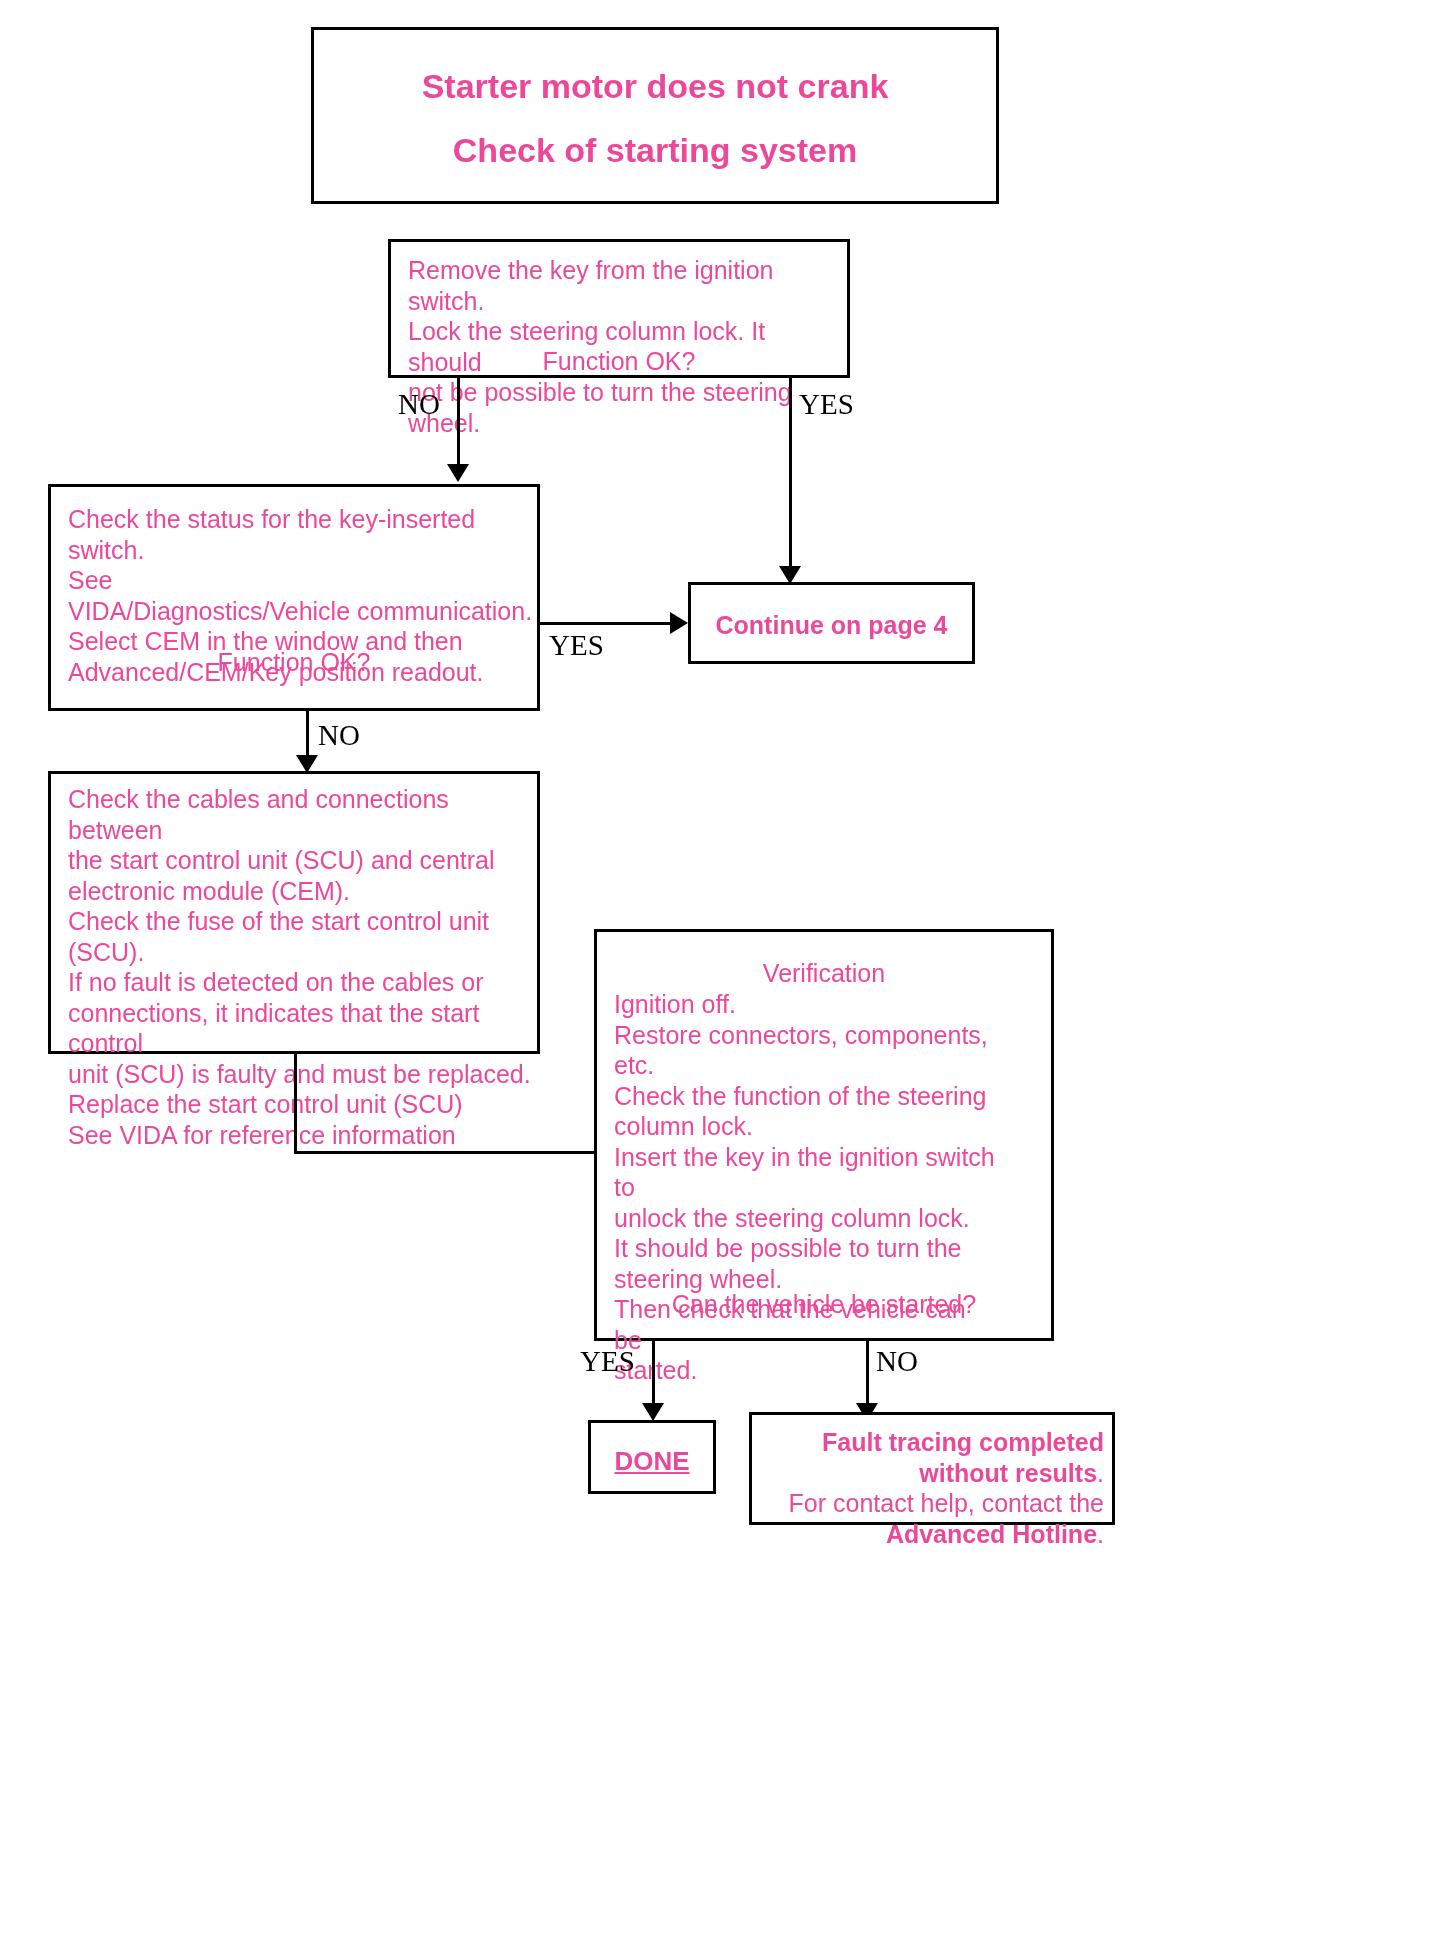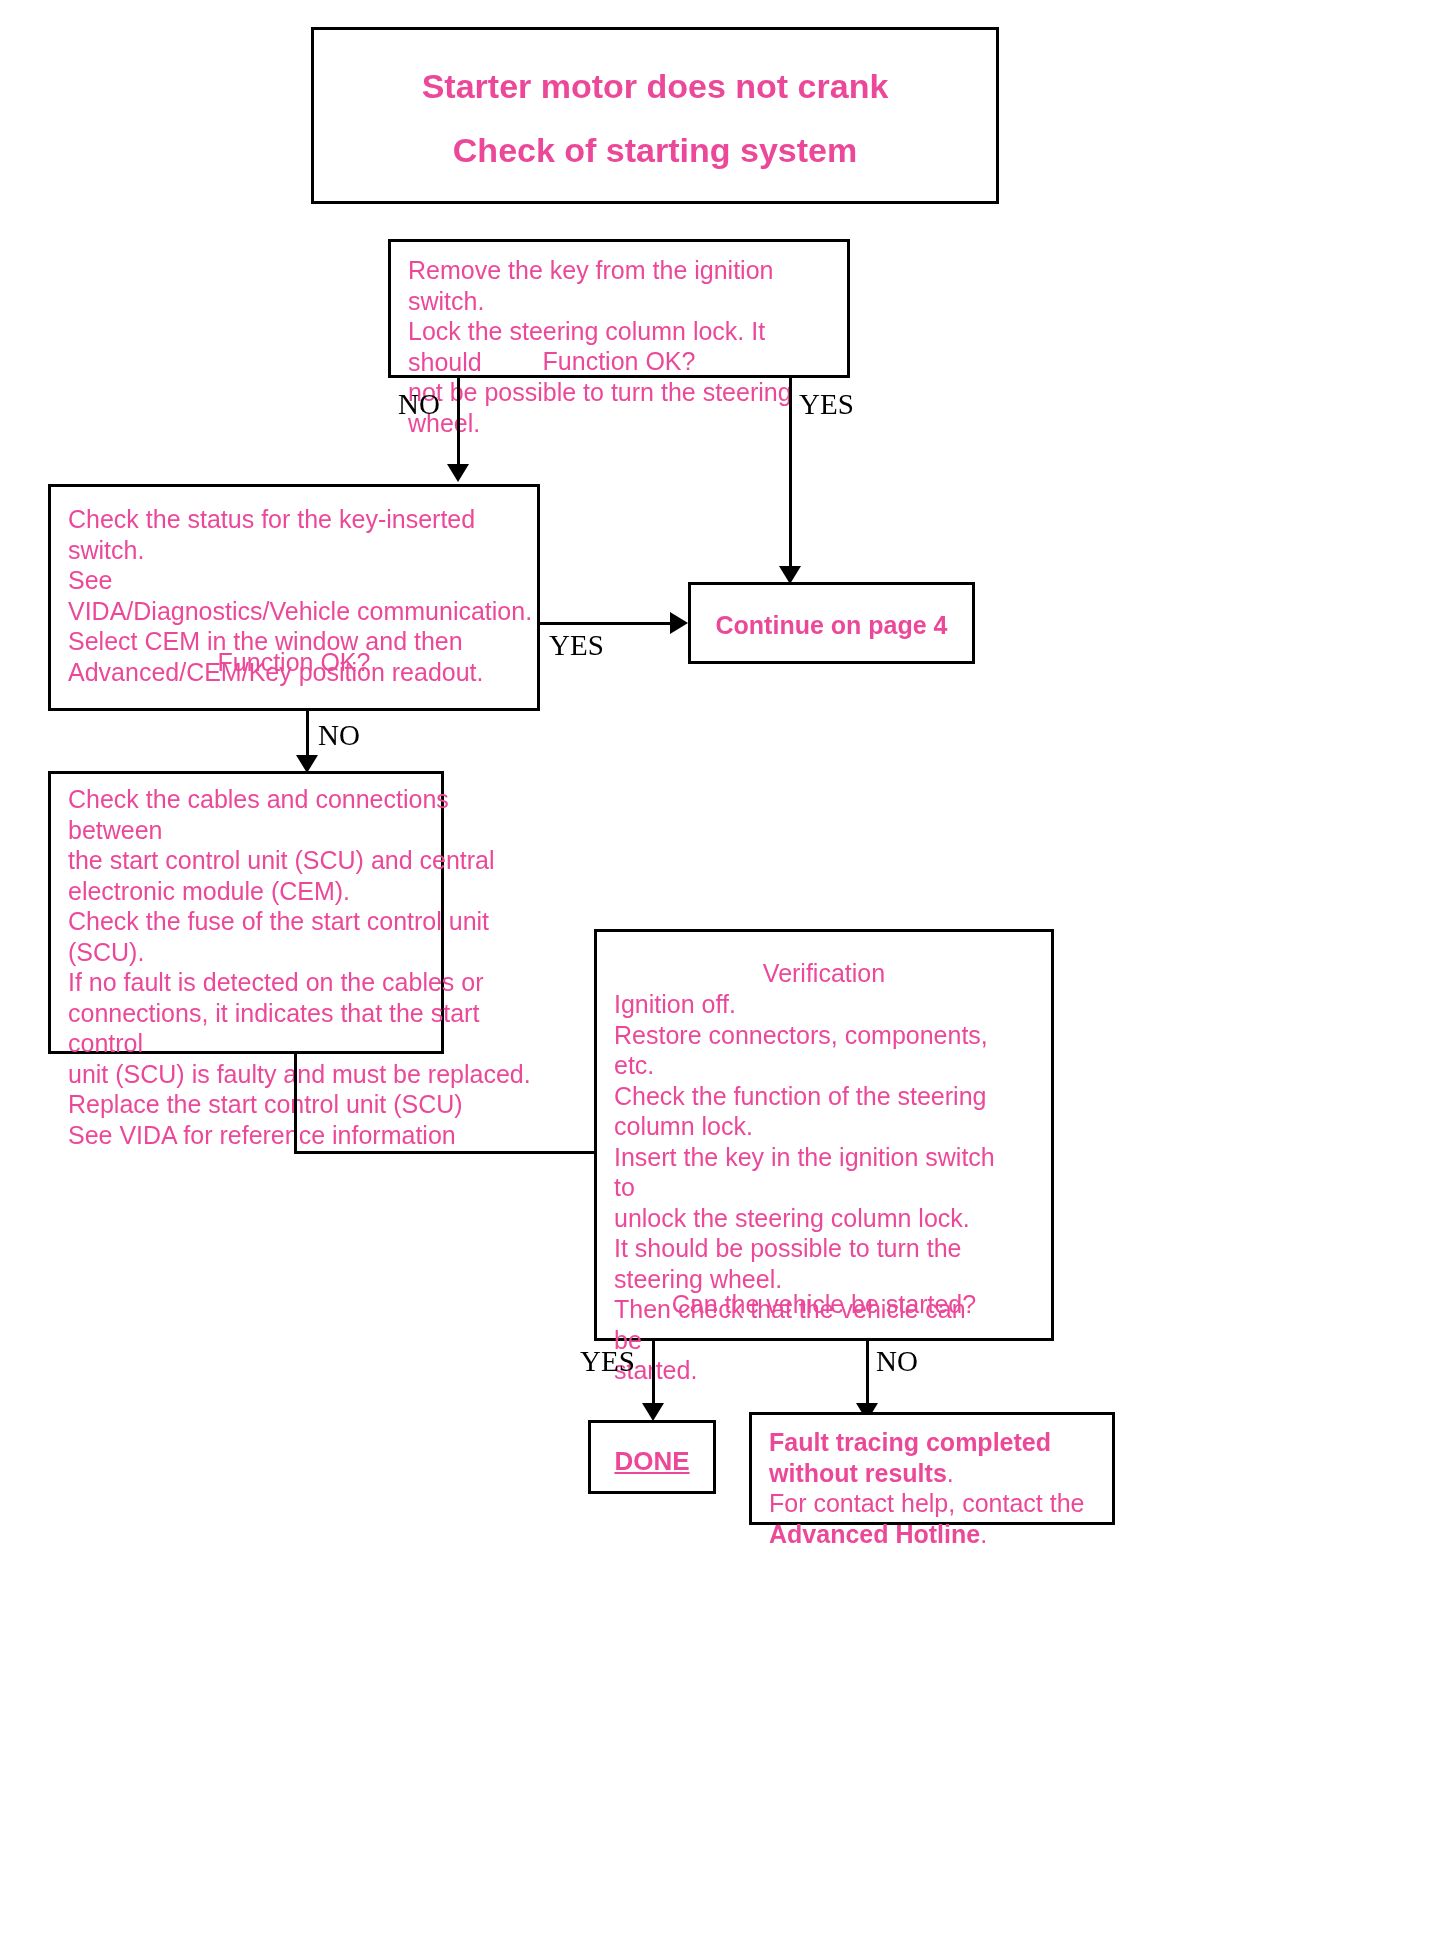--- a/index.html
+++ b/index.html
@@ -123,21 +123,21 @@
   <div class="serif-label" style="left:549px; top:630px;">YES</div>
 
   <div class="box" style="left:688px; top:582px; width:287px; height:82px;">
     <div class="txt centered" style="left:0; top:25px; width:100%;font-weight:bold;">Continue on page 4</div>
   </div>
 
   <div class="vline" style="left:306px; top:711px; height:57px;"></div>
   <div class="arrow-down" style="left:296px; top:755px;"></div>
   <div class="serif-label" style="left:318px; top:720px;">NO</div>
 
-  <div class="box" style="left:48px; top:771px; width:396px; height:283px;">
+  <div class="box" style="left:48px; top:771px; width:492px; height:283px;">
     <div class="txt" style="left:17px; top:10px; width:470px;">Check the cables and connections between
 the start control unit (SCU) and central
 electronic module (CEM).
 Check the fuse of the start control unit (SCU).
 If no fault is detected on the cables or
 connections, it indicates that the start control
 unit (SCU) is faulty and must be replaced.
 Replace the start control unit (SCU)
 See VIDA for reference information</div>
   </div>
@@ -167,17 +167,17 @@
   <div class="serif-label" style="left:580px; top:1346px;">YES</div>
 
   <div class="vline" style="left:866px; top:1341px; height:74px;"></div>
   <div class="arrow-down" style="left:856px; top:1403px;"></div>
   <div class="serif-label" style="left:876px; top:1346px;">NO</div>
 
   <div class="box" style="left:588px; top:1420px; width:128px; height:74px;">
     <div class="txt done-label" style="left:0; top:23px;">DONE</div>
   </div>
 
-  <div class="box" style="left:749px; top:1412px; width:366px; height:113px;">
+  <div class="box" style="left:749px; top:1412px; width:366px; height:113px;text-align:right;">
     <div class="txt" style="left:17px; top:12px; width:335px;"><b>Fault tracing completed</b><br><b>without results</b><span>.</span><br><span>For contact help, contact the</span><br><b>Advanced Hotline</b><span>.</span></div>
   </div>
 
 </div>
 
 </body></html>

